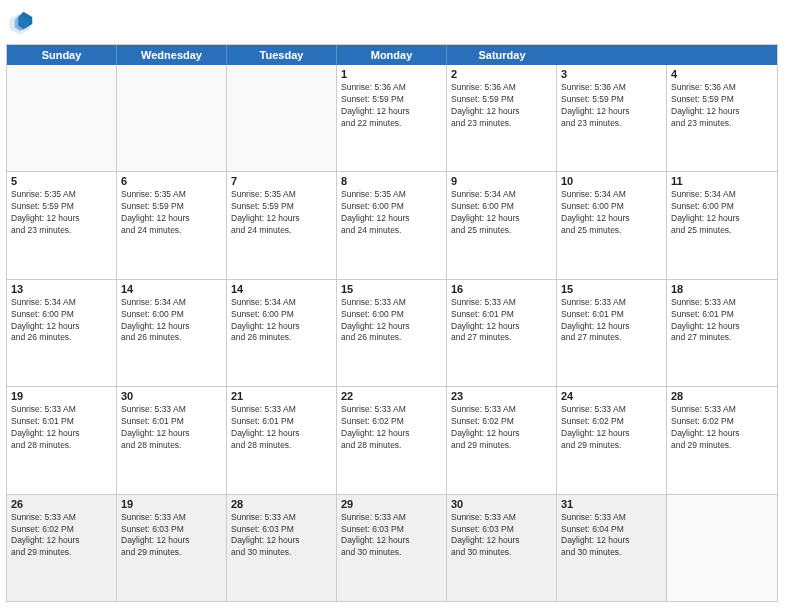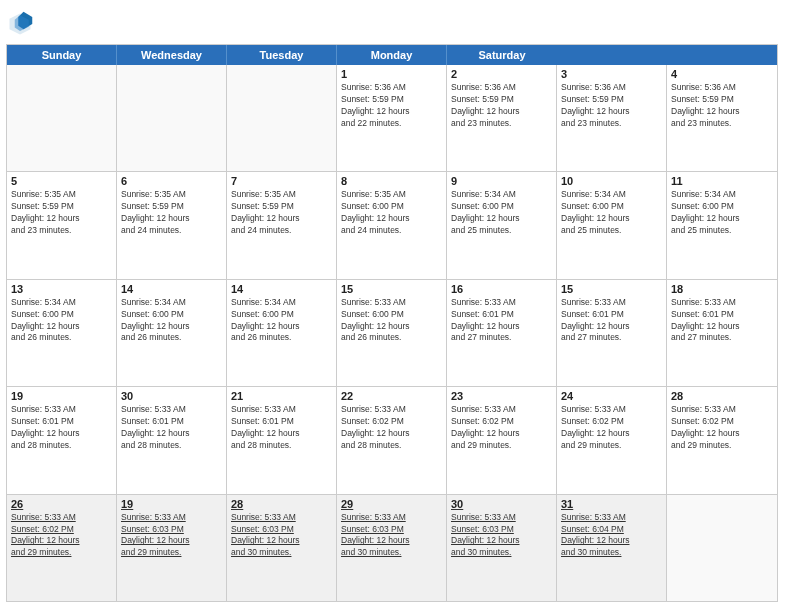--- a/index.html
+++ b/index.html
@@ -94,21 +94,21 @@
     .cal-cell {
       border-right: 1px solid #ccc;
       padding: 3px 4px;
       font-size: 9px;
       color: #333;
       background: #fff;
       min-height: 0;
     }
     .cal-cell:last-child { border-right: none; }
     .cal-cell.empty { background: #f9f9f9; }
-    .cal-cell.shaded { background: #f0f0f0; text-decoration: underline; }
+    .cal-cell.shaded { background: #f0f0f0; }
     .day-num {
       font-size: 11px;
       font-weight: bold;
       color: #222;
       margin-bottom: 2px;
     }
     .day-info {
       font-size: 8.5px;
       color: #333;
       line-height: 1.4;

